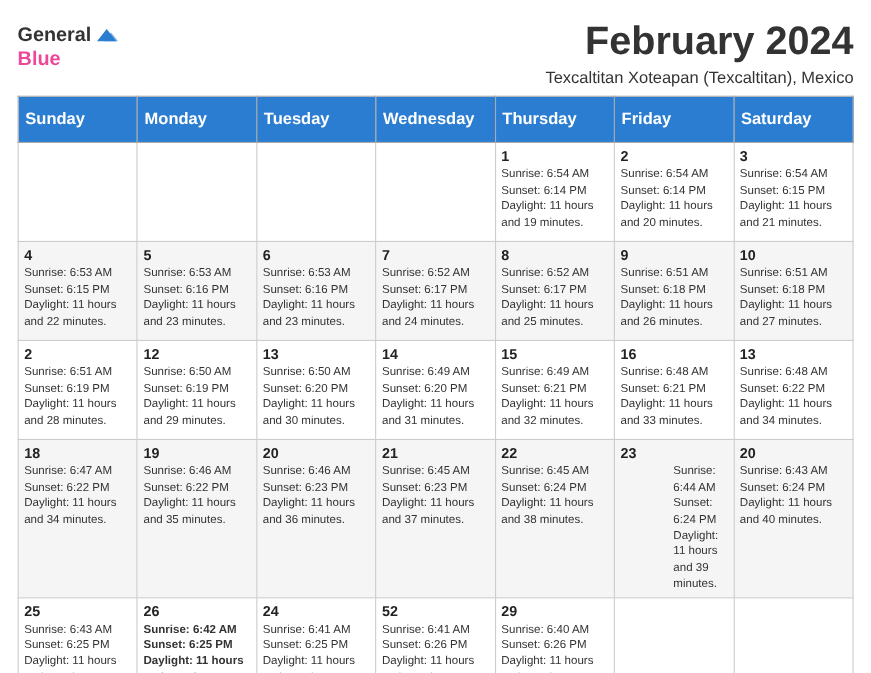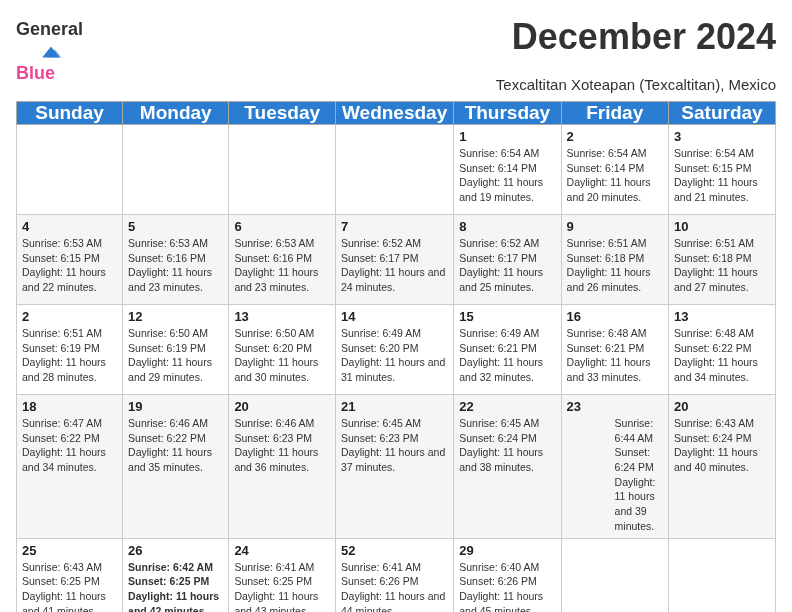--- a/index.html
+++ b/index.html
@@ -36,34 +36,34 @@
       text-align: right;
     }
     .month-title {
       font-size: 36px;
       font-weight: bold;
       color: #333;
     }
     .location-title {
       font-size: 15px;
       color: #333;
-      margin-top: 18px;
+      margin-top: 4px;
     }
     .calendar-table {
       width: 100%;
       border-collapse: collapse;
       margin-top: 8px;
       font-size: 11px;
     }
     .calendar-table thead tr th {
       background-color: #2a7dd1;
       color: #fff;
-      padding: 0 6px;
-      text-align: center;
-      font-size: 19px;
+      padding: 12px 6px;
+      text-align: left;
+      font-size: 15px;
       font-weight: bold;
       border: 1px solid #aaa;
     }
     .calendar-table tbody tr td {
       border: 1px solid #ccc;
       vertical-align: top;
       padding: 4px 5px;
       height: 90px;
       width: 108px;
       background: #fff;
@@ -86,32 +86,32 @@
     .empty-cell {
       background: #f9f9f9;
     }
   </style>
 </head>
 <body>
 
 <div class="header">
   <div class="logo">
     <div>
-      <div style="display:flex;align-items:center;flex-direction:column;">
+      <div style="display:flex;align-items:center;">
         <span class="logo-text">General</span>
         <svg class="logo-icon" viewBox="0 0 30 30" xmlns="http://www.w3.org/2000/svg">
           <polygon points="4,22 15,8 26,22" fill="#2a7dd1"></polygon>
           <polygon points="12,22 20,12 28,22" fill="#2a7dd1" opacity="0.6"></polygon>
         </svg>
       </div>
       <div class="logo-text" style="color:#ec4899;font-size:18px;">Blue</div>
     </div>
   </div>
   <div class="title-section">
-    <div class="month-title">December 2024</div>
+    <div class="month-title">February 2024</div>
     <div class="location-title">Texcaltitan Xoteapan (Texcaltitan), Mexico</div>
   </div>
 </div>
 
 <table class="calendar-table">
   <thead>
     <tr>
     <th>Sunday</th>
         <th>Monday</th>
         <th>Tuesday</th>

